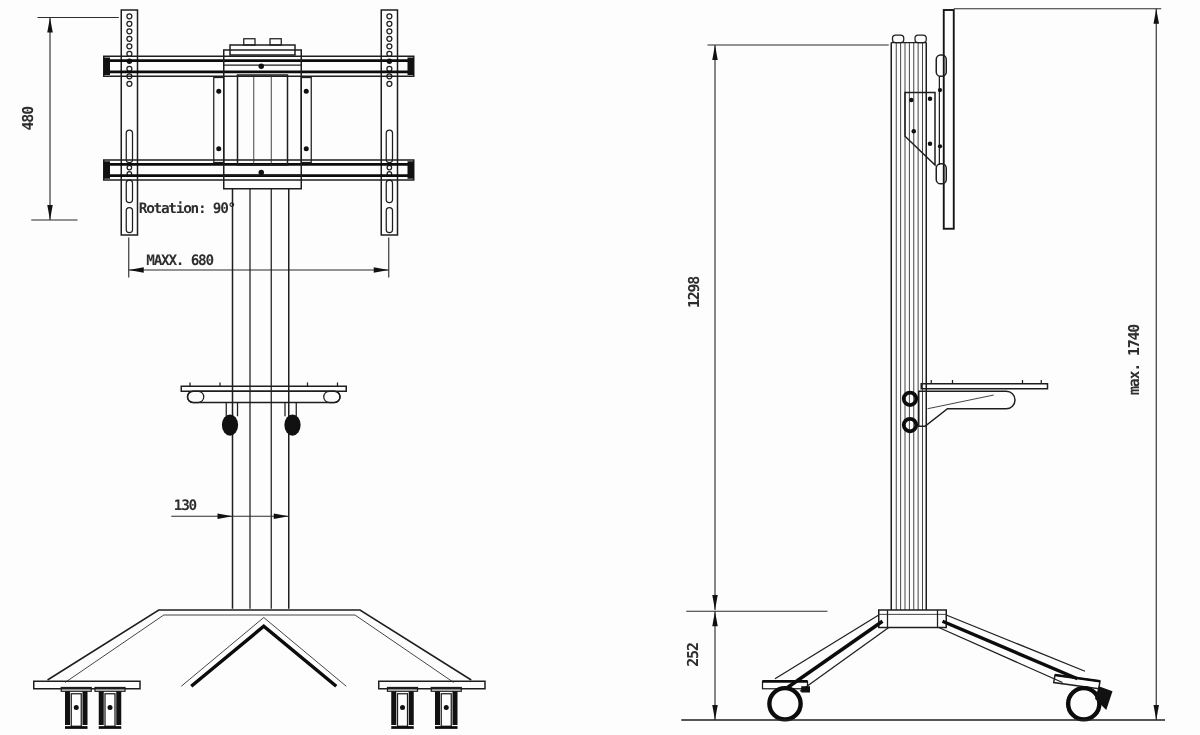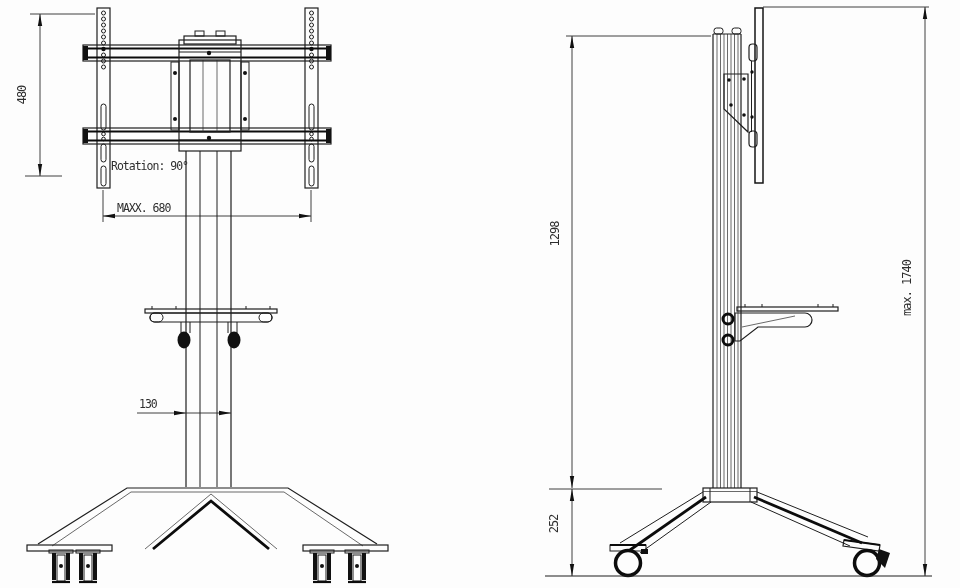--- a/index.html
+++ b/index.html
@@ -1,17 +1,17 @@
 <!DOCTYPE html>
 <html><head>
 <meta charset="utf-8">
 <style>
   html,body{margin:0;padding:0;background:#ffffff;}
   .canvas{position:relative;width:960px;height:588px;background:#fdfdfd;overflow:hidden;
-          font-family:"DejaVu Sans Mono","Liberation Mono",monospace;}
+          font-family:"DejaVu Sans Mono","Liberation Mono",monospace;font-weight:bold;}
   svg{position:absolute;left:0;top:0;}
   .ln{stroke:#1e1e1e;stroke-width:1;fill:none;}
   .ln12{stroke:#1e1e1e;stroke-width:1.2;fill:none;}
   .ln14{stroke:#141414;stroke-width:1.5;fill:none;}
   .thin{stroke:#2a2a2a;stroke-width:.7;fill:none;}
   .thk{stroke:#0c0c0c;stroke-width:2.8;fill:none;}
   .thk2{stroke:#0c0c0c;stroke-width:2.2;fill:none;}
   .fl{fill:#111;stroke:none;}
   .dimln{stroke:#2b2b2b;stroke-width:.9;fill:none;}
   text{fill:#2e2e2e;}

